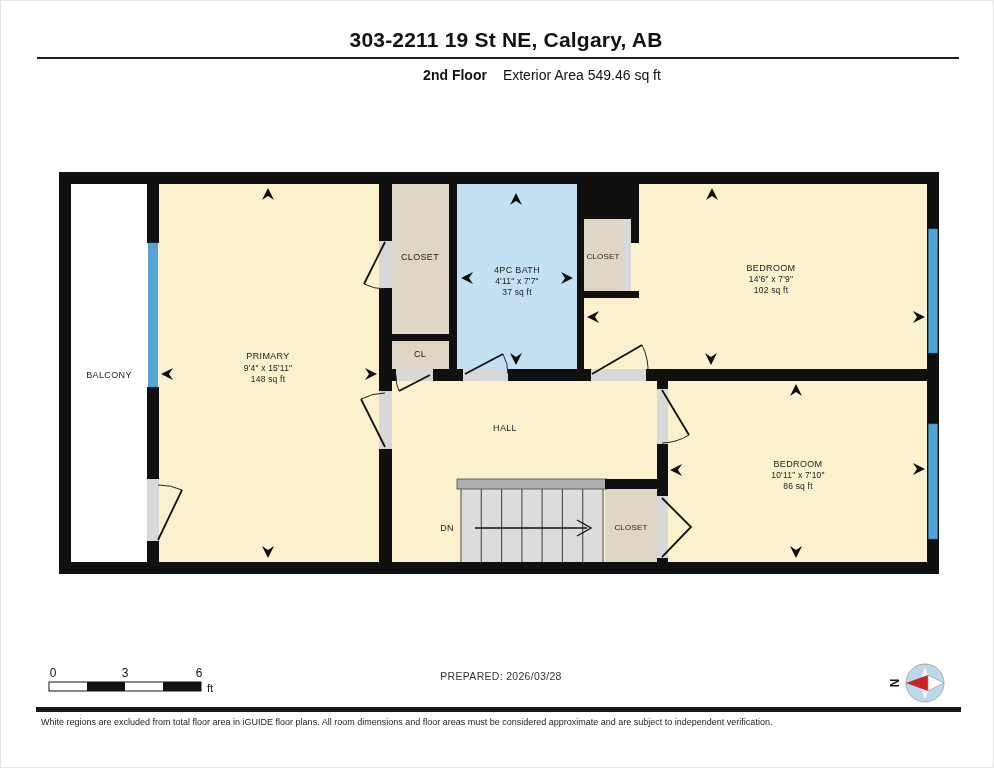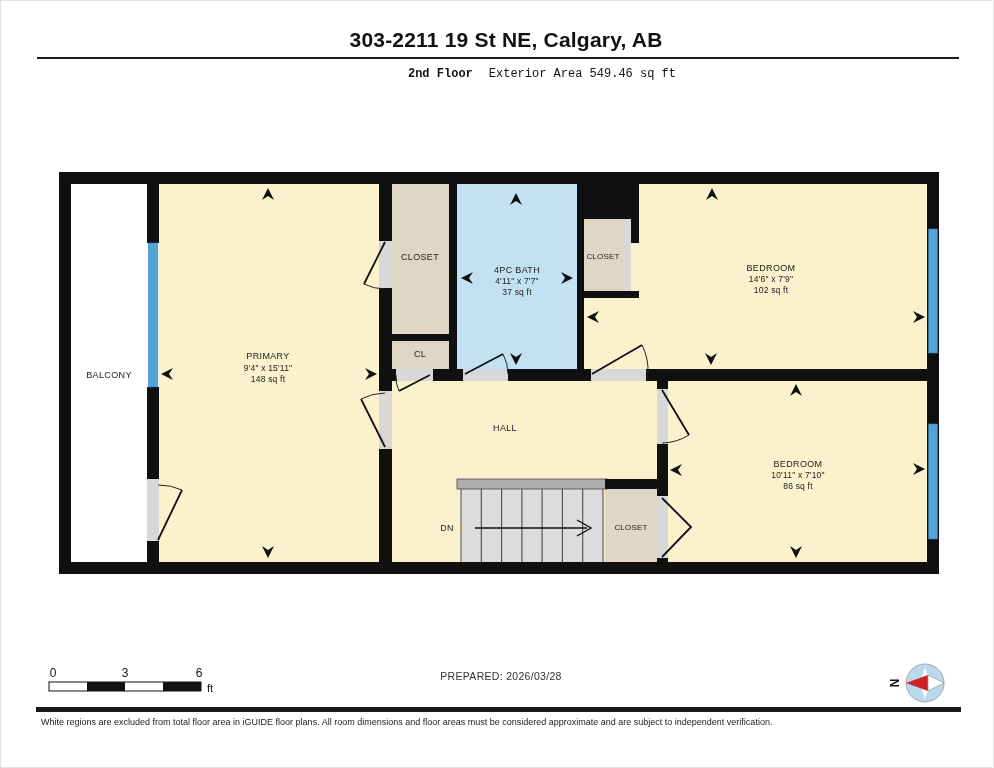--- a/index.html
+++ b/index.html
@@ -2,21 +2,21 @@
 <html style="--wall: #101010; --room: #fbf1cd; --closet: #e0d6c6; --bath: #c3e1f2; --window: #54a4d7; --stairs: #dcdcdc; --opening: #d8d8d8;"><head>
 <meta charset="utf-8">
 <style>
   html,body{margin:0;padding:0;background:#fff;}
   .page{position:relative;width:994px;height:768px;background:#fff;overflow:hidden;
         font-family:"Liberation Sans",sans-serif;color:#111;box-sizing:border-box;
         border:1px solid #e3e3e3;}
   .title{position:absolute;top:27px;left:0;width:100%;text-align:center;
          font-size:21px;font-weight:bold;letter-spacing:.2px;padding-left:9px;}
   .rule{position:absolute;top:56px;left:36px;width:922px;border-top:2px solid #1c1c1c;}
-  .sub{position:absolute;top:66px;left:88px;width:906px;text-align:center;font-size:12px;font-family:Liberation Mono, monospace;}
+  .sub{position:absolute;top:66px;left:88px;width:906px;text-align:center;font-size:14px;}
   .sub .floor{font-weight:bold;margin-right:16px;}
   svg{position:absolute;top:0;left:0;}
   svg text{font-family:"Liberation Sans",sans-serif;}
   .f-wall{fill:var(--wall,#101010);}
   .f-room{fill:var(--room,#fbf1cd);}
   .f-closet{fill:var(--closet,#e0d6c6);}
   .f-bath{fill:var(--bath,#c3e1f2);}
   .f-white{fill:#ffffff;}
   .f-open{fill:var(--opening,#d8d8d8);}
   .f-stair{fill:var(--stairs,#dcdcdc);stroke:#4a4a4a;stroke-width:1;}

